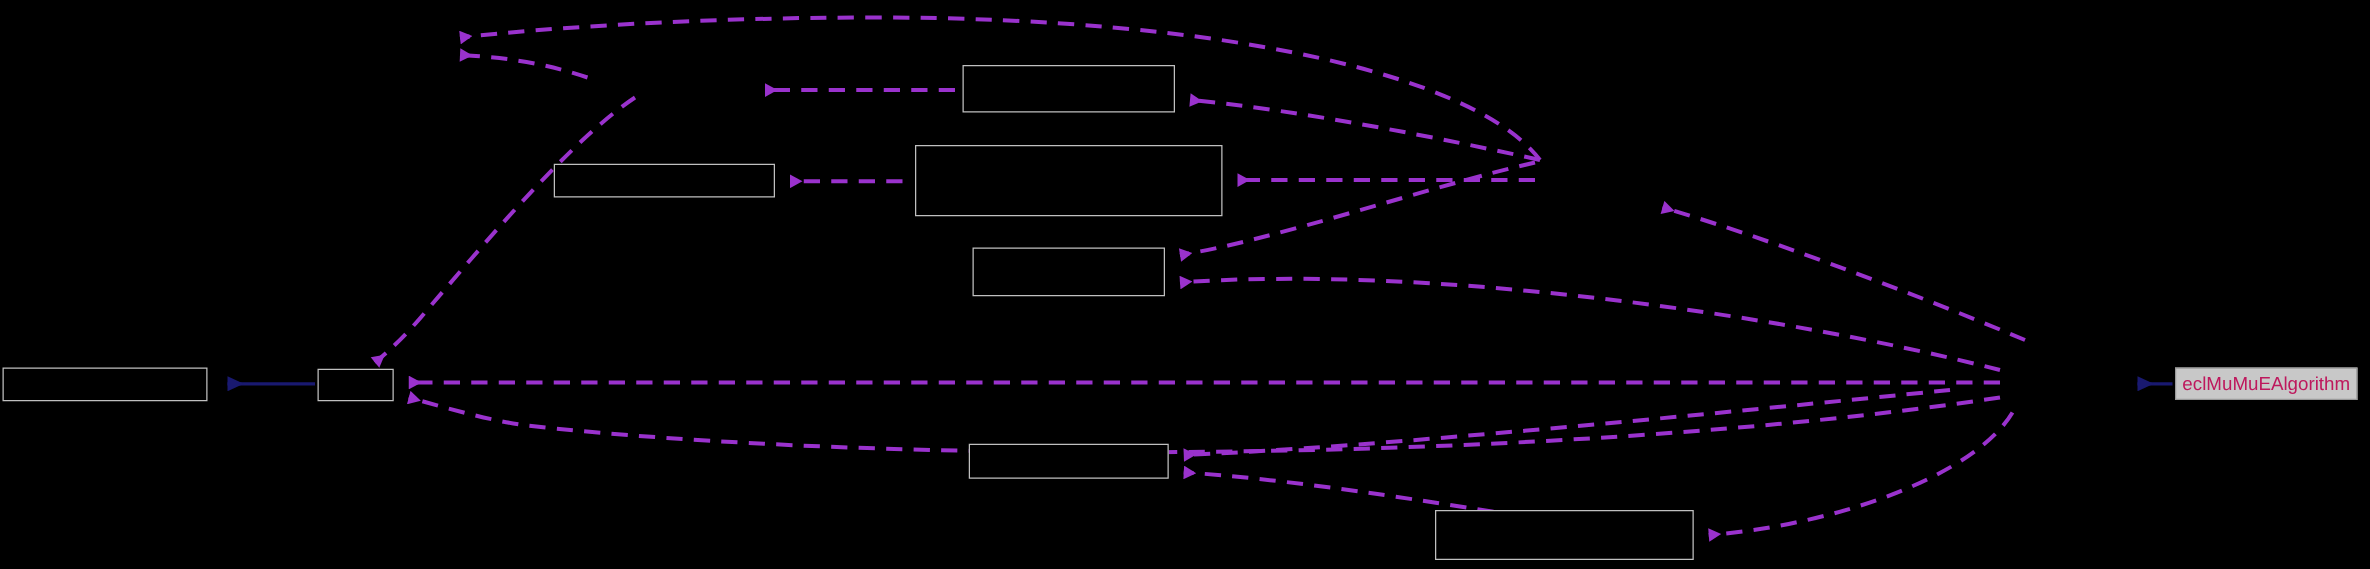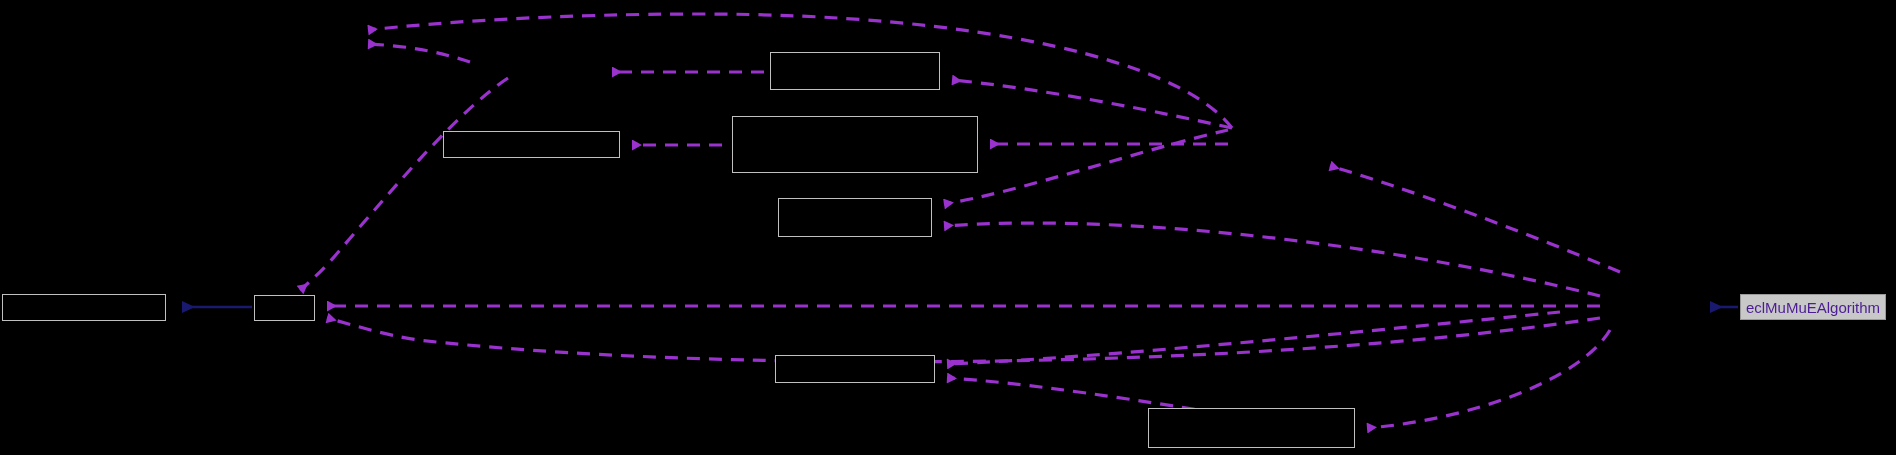--- a/index.html
+++ b/index.html
@@ -23,21 +23,21 @@
     line-height:1;
     display:flex;
     align-items:center;
     justify-content:center;
     white-space:nowrap;
     overflow:hidden;
   }
   .node.filled{
     background:#c8c8c8;
     border:1px solid #9a9a9a;
-    color:#4c1d95;
+    color:#be185d;
   }
   .node-label{
     display:block;
     pointer-events:none;
   }
 </style>
 </head>
 <body>
 
 <div id="canvas">

